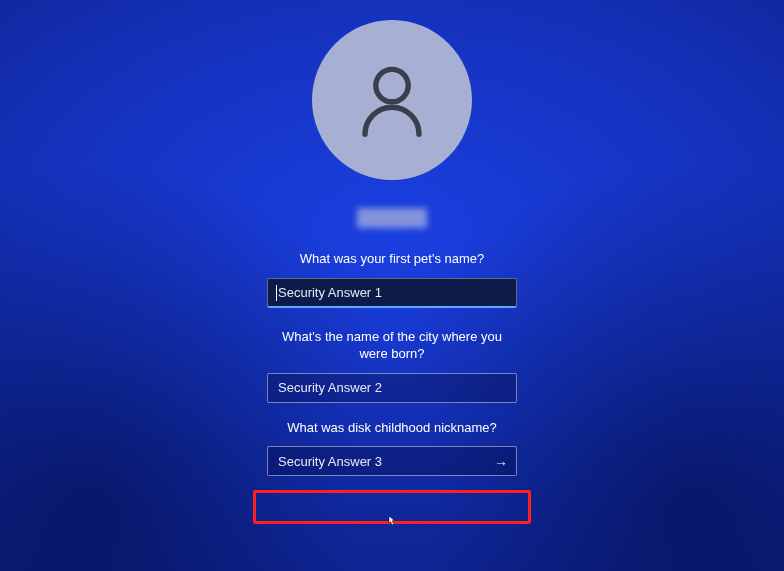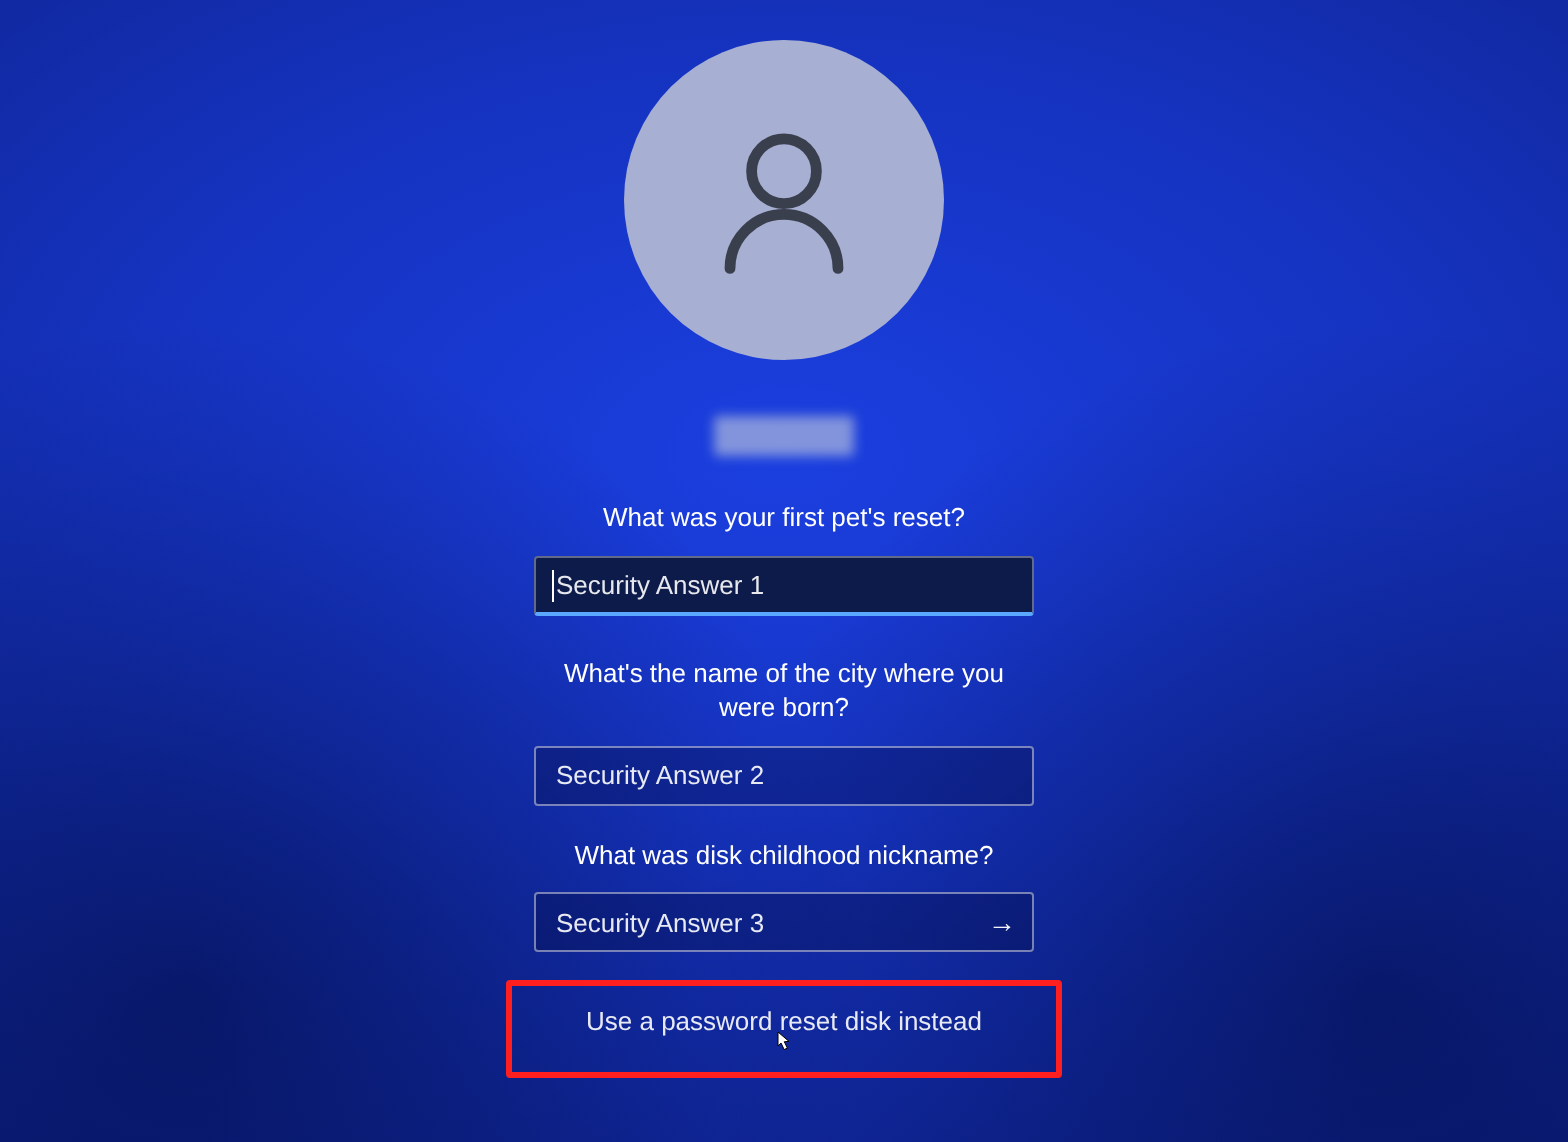--- a/index.html
+++ b/index.html
@@ -105,37 +105,36 @@
 
 <div class="avatar">
   <svg viewBox="0 0 100 100">
     <circle cx="50" cy="34" r="18" fill="none" stroke="#3a3f4e" stroke-width="6"></circle>
     <path d="M20 88 A30 30 0 0 1 80 88" fill="none" stroke="#3a3f4e" stroke-width="6" stroke-linecap="round"></path>
   </svg>
 </div>
 
 <div class="username"></div>
 
-<div class="question">What was your first pet's reset?</div>
+<div class="question">What was your first pet's name?</div>
 <div class="input-wrap">
   <input class="input focused" type="text" placeholder="Security Answer 1" style="">
   <div class="caret"></div>
 </div>
 
 <div class="question" style="margin-top:20px">What's the name of the city where you were born?</div>
 <div class="input-wrap">
   <input class="input" type="text" placeholder="Security Answer 2" style="">
 </div>
 
 <div class="question" style="margin-top:16px">What was disk childhood nickname?</div>
 <div class="input-wrap">
   <input class="input with-btn" type="text" placeholder="Security Answer 3" style="">
   <div class="submit-arrow">
     <span>→</span>
   </div>
 </div>
 
 <div class="link-wrap">
-  <span class="link">Use a password reset disk instead</span>
   <svg class="cursor" viewBox="0 0 32 32">
     <path d="M10 2 v14 l3 -3 l3.2 6.6 l3.2 -1.5 l-3.1 -6.4 l4.7 -0.3 z" fill="#fff" stroke="#000" stroke-width="1"></path>
   </svg>
 </div>
 
 </body></html>

